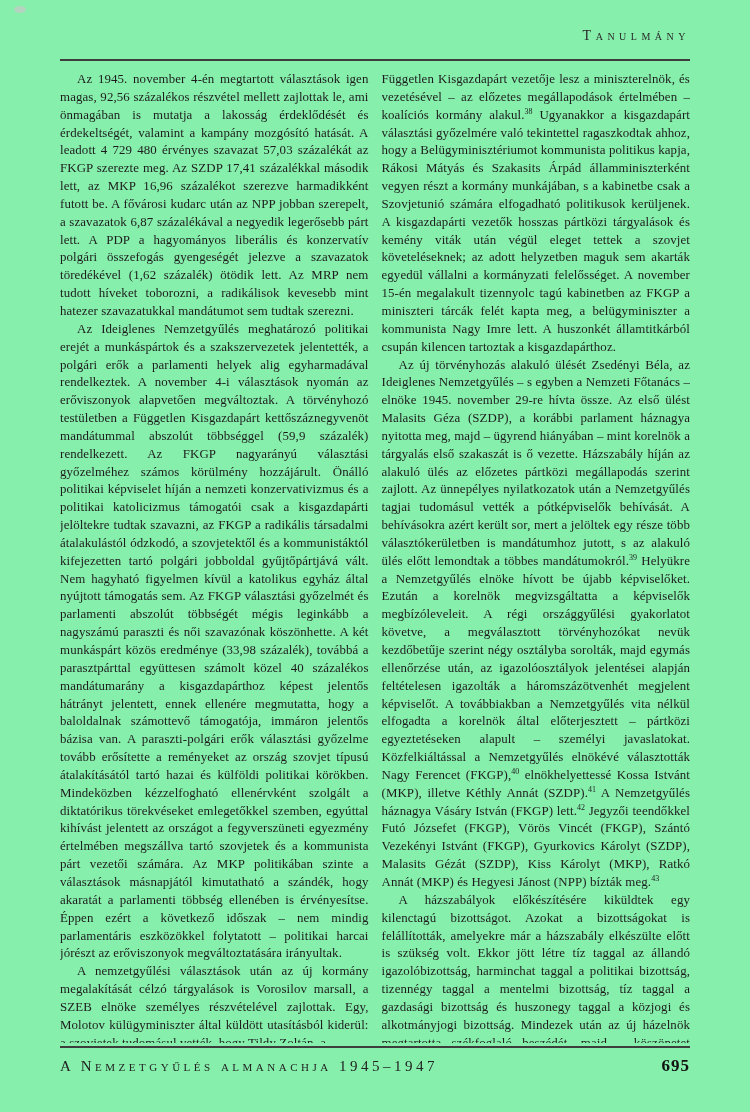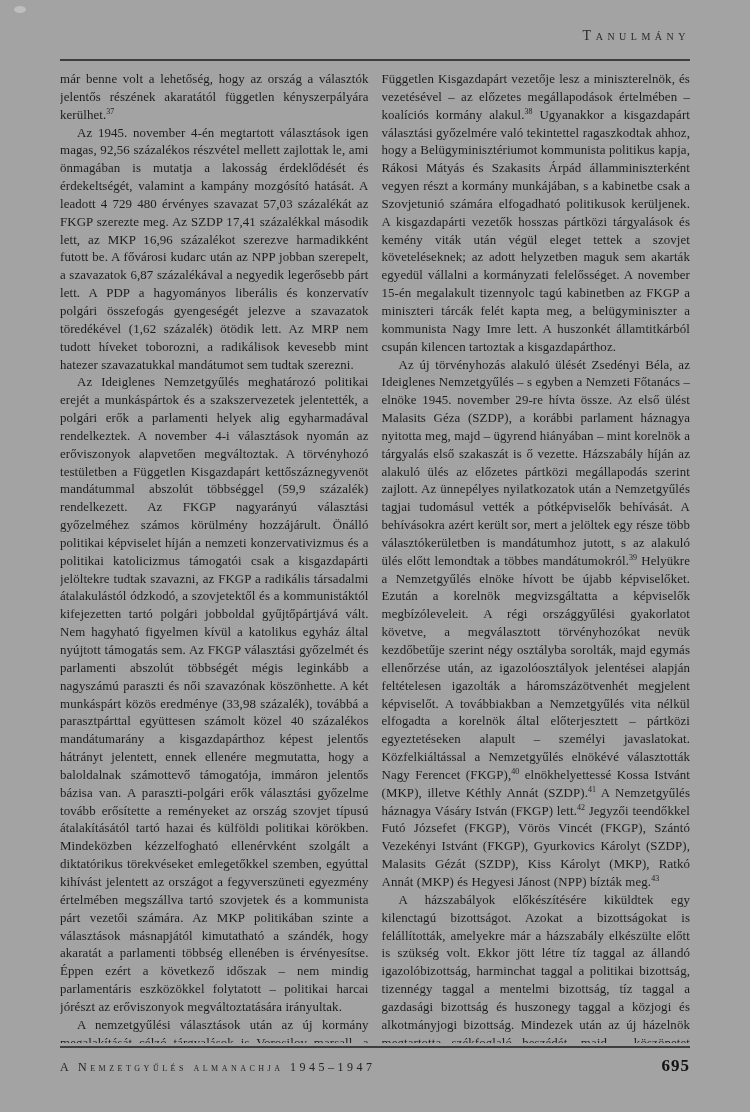--- a/index.html
+++ b/index.html
@@ -84,47 +84,46 @@
     position: absolute;
     top: 1056px;
     left: 60px;
     right: 60px;
     display: flex;
     justify-content: space-between;
     align-items: baseline;
   }
   .book-title {
     font-variant: small-caps;
-    font-size: 12px;
+    font-size: 15px;
     letter-spacing: 3.5px;
     color: #222222;
     font-family: Liberation Serif, serif;
   }
   .page-number {
     font-weight: bold;
     font-size: 17px;
     letter-spacing: 1px;
     color: #111111;
     margin-left: 40px;
   }
 </style>
 </head>
 <body>
 
-<div class="page" style="color: rgb(28, 28, 28); background: #a3a3a3;">
+<div class="page" style="color: rgb(28, 28, 28); background: #86efac;">
 
   <div class="scan-artifact"></div>
 
   <div class="running-head">Tanulmány</div>
 
   <div class="rule-top"></div>
 
   <div class="columns">
     <div class="col">
-        <p class="no-indent">már benne volt a lehetőség, hogy az ország a választók jelentős részének akaratától független kényszerpályára kerülhet.<sup>37</sup></p>
         <p>Az 1945. november 4-én megtartott választások igen magas, 92,56 százalékos részvétel mellett zajlottak le, ami önmagában is mutatja a lakosság érdeklődését és érdekeltségét, valamint a kampány mozgósító hatását. A leadott 4 729 480 érvényes szavazat 57,03 százalékát az FKGP szerezte meg. Az SZDP 17,41 százalékkal második lett, az MKP 16,96 százalékot szerezve harmadikként futott be. A fővárosi kudarc után az NPP jobban szerepelt, a szavazatok 6,87 százalékával a negyedik legerősebb párt lett. A PDP a hagyományos liberális és konzervatív polgári összefogás gyengeségét jelezve a szavazatok töredékével (1,62 százalék) ötödik lett. Az MRP nem tudott híveket toborozni, a radikálisok kevesebb mint hatezer szavazatukkal mandátumot sem tudtak szerezni.</p>
         <p>Az Ideiglenes Nemzetgyűlés meghatározó politikai erejét a munkáspártok és a szakszervezetek jelentették, a polgári erők a parlamenti helyek alig egyharmadával rendelkeztek. A november 4-i választások nyomán az erőviszonyok alapvetően megváltoztak. A törvényhozó testületben a Független Kisgazdapárt kettőszáznegyvenöt mandátummal abszolút többséggel (59,9 százalék) rendelkezett. Az FKGP nagyarányú választási győzelméhez számos körülmény hozzájárult. Önálló politikai képviselet híján a nemzeti konzervativizmus és a politikai katolicizmus támogatói csak a kisgazdapárti jelöltekre tudtak szavazni, az FKGP a radikális társadalmi átalakulástól ódzkodó, a szovjetektől és a kommunistáktól kifejezetten tartó polgári jobboldal gyűjtőpártjává vált. Nem hagyható figyelmen kívül a katolikus egyház által nyújtott támogatás sem. Az FKGP választási győzelmét és parlamenti abszolút többségét mégis leginkább a nagyszámú paraszti és női szavazónak köszönhette. A két munkáspárt közös eredménye (33,98 százalék), továbbá a parasztpárttal együttesen számolt közel 40 százalékos mandátumarány a kisgazdapárthoz képest jelentős hátrányt jelentett, ennek ellenére megmutatta, hogy a baloldalnak számottevő támogatója, immáron jelentős bázisa van. A paraszti-polgári erők választási győzelme tovább erősítette a reményeket az ország szovjet típusú átalakításától tartó hazai és külföldi politikai körökben. Mindeközben kézzelfogható ellenérvként szolgált a diktatórikus törekvéseket emlegetőkkel szemben, egyúttal kihívást jelentett az országot a fegyverszüneti egyezmény értelmében megszállva tartó szovjetek és a kommunista párt vezetői számára. Az MKP politikában szinte a választások másnapjától kimutatható a szándék, hogy akaratát a parlamenti többség ellenében is érvényesítse. Éppen ezért a következő időszak – nem mindig parlamentáris eszközökkel folytatott – politikai harcai jórészt az erőviszonyok megváltoztatására irányultak.</p>
         <p>A nemzetgyűlési választások után az új kormány megalakítását célzó tárgyalások is Vorosilov marsall, a SZEB elnöke személyes részvételével zajlottak. Egy, Molotov külügyminiszter által küldött utasításból kiderül: a szovjetek tudomásul vették, hogy Tildy Zoltán, a</p>
       </div>
     <div class="col">
         <p class="no-indent">Független Kisgazdapárt vezetője lesz a miniszterelnök, és vezetésével – az előzetes megállapodások értelmében – koalíciós kormány alakul.<sup>38</sup> Ugyanakkor a kisgazdapárt választási győzelmére való tekintettel ragaszkodtak ahhoz, hogy a Belügyminisztériumot kommunista politikus kapja, Rákosi Mátyás és Szakasits Árpád államminiszterként vegyen részt a kormány munkájában, s a kabinetbe csak a Szovjetunió számára elfogadható politikusok kerüljenek. A kisgazdapárti vezetők hosszas pártközi tárgyalások és kemény viták után végül eleget tettek a szovjet követeléseknek; az adott helyzetben maguk sem akarták egyedül vállalni a kormányzati felelősséget. A november 15-én megalakult tizennyolc tagú kabinetben az FKGP a miniszteri tárcák felét kapta meg, a belügyminiszter a kommunista Nagy Imre lett. A huszonkét államtitkárból csupán kilencen tartoztak a kisgazdapárthoz.</p>
         <p>Az új törvényhozás alakuló ülését Zsedényi Béla, az Ideiglenes Nemzetgyűlés – s egyben a Nemzeti Főtanács – elnöke 1945. november 29-re hívta össze. Az első ülést Malasits Géza (SZDP), a korábbi parlament háznagya nyitotta meg, majd – ügyrend hiányában – mint korelnök a tárgyalás első szakaszát is ő vezette. Házszabály híján az alakuló ülés az előzetes pártközi megállapodás szerint zajlott. Az ünnepélyes nyilatkozatok után a Nemzetgyűlés tagjai tudomásul vették a pótképviselők behívását. A behívásokra azért került sor, mert a jelöltek egy része több választókerületben is mandátumhoz jutott, s az alakuló ülés előtt lemondtak a többes mandátumokról.<sup>39</sup> Helyükre a Nemzetgyűlés elnöke hívott be újabb képviselőket. Ezután a korelnök megvizsgáltatta a képviselők megbízóleveleit. A régi országgyűlési gyakorlatot követve, a megválasztott törvényhozókat nevük kezdőbetűje szerint négy osztályba sorolták, majd egymás ellenőrzése után, az igazolóosztályok jelentései alapján feltételesen igazolták a háromszázötvenhét megjelent képviselőt. A továbbiakban a Nemzetgyűlés vita nélkül elfogadta a korelnök által előterjesztett – pártközi egyeztetéseken alapult – személyi javaslatokat. Közfelkiáltással a Nemzetgyűlés elnökévé választották Nagy Ferencet (FKGP),<sup>40</sup> elnökhelyettessé Kossa Istvánt (MKP), illetve Kéthly Annát (SZDP).<sup>41</sup> A Nemzetgyűlés háznagya Vásáry István (FKGP) lett.<sup>42</sup> Jegyzői teendőkkel Futó Józsefet (FKGP), Vörös Vincét (FKGP), Szántó Vezekényi Istvánt (FKGP), Gyurkovics Károlyt (SZDP), Malasits Gézát (SZDP), Kiss Károlyt (MKP), Ratkó Annát (MKP) és Hegyesi Jánost (NPP) bízták meg.<sup>43</sup></p>
         <p>A házszabályok előkészítésére kiküldtek egy kilenctagú bizottságot. Azokat a bizottságokat is felállították, amelyekre már a házszabály elkészülte előtt is szükség volt. Ekkor jött létre tíz taggal az állandó igazolóbizottság, harminchat taggal a politikai bizottság, tizennégy taggal a mentelmi bizottság, tíz taggal a gazdasági bizottság és huszonegy taggal a közjogi és alkotmányjogi bizottság. Mindezek után az új házelnök megtartotta székfoglaló beszédét, majd – köszönetet mondva az első törvényhozás tagjainak, elnökének és alelnökeinek – bejelentette a Nemzetgyűlés megalakulását.</p>
       </div>
   </div>

